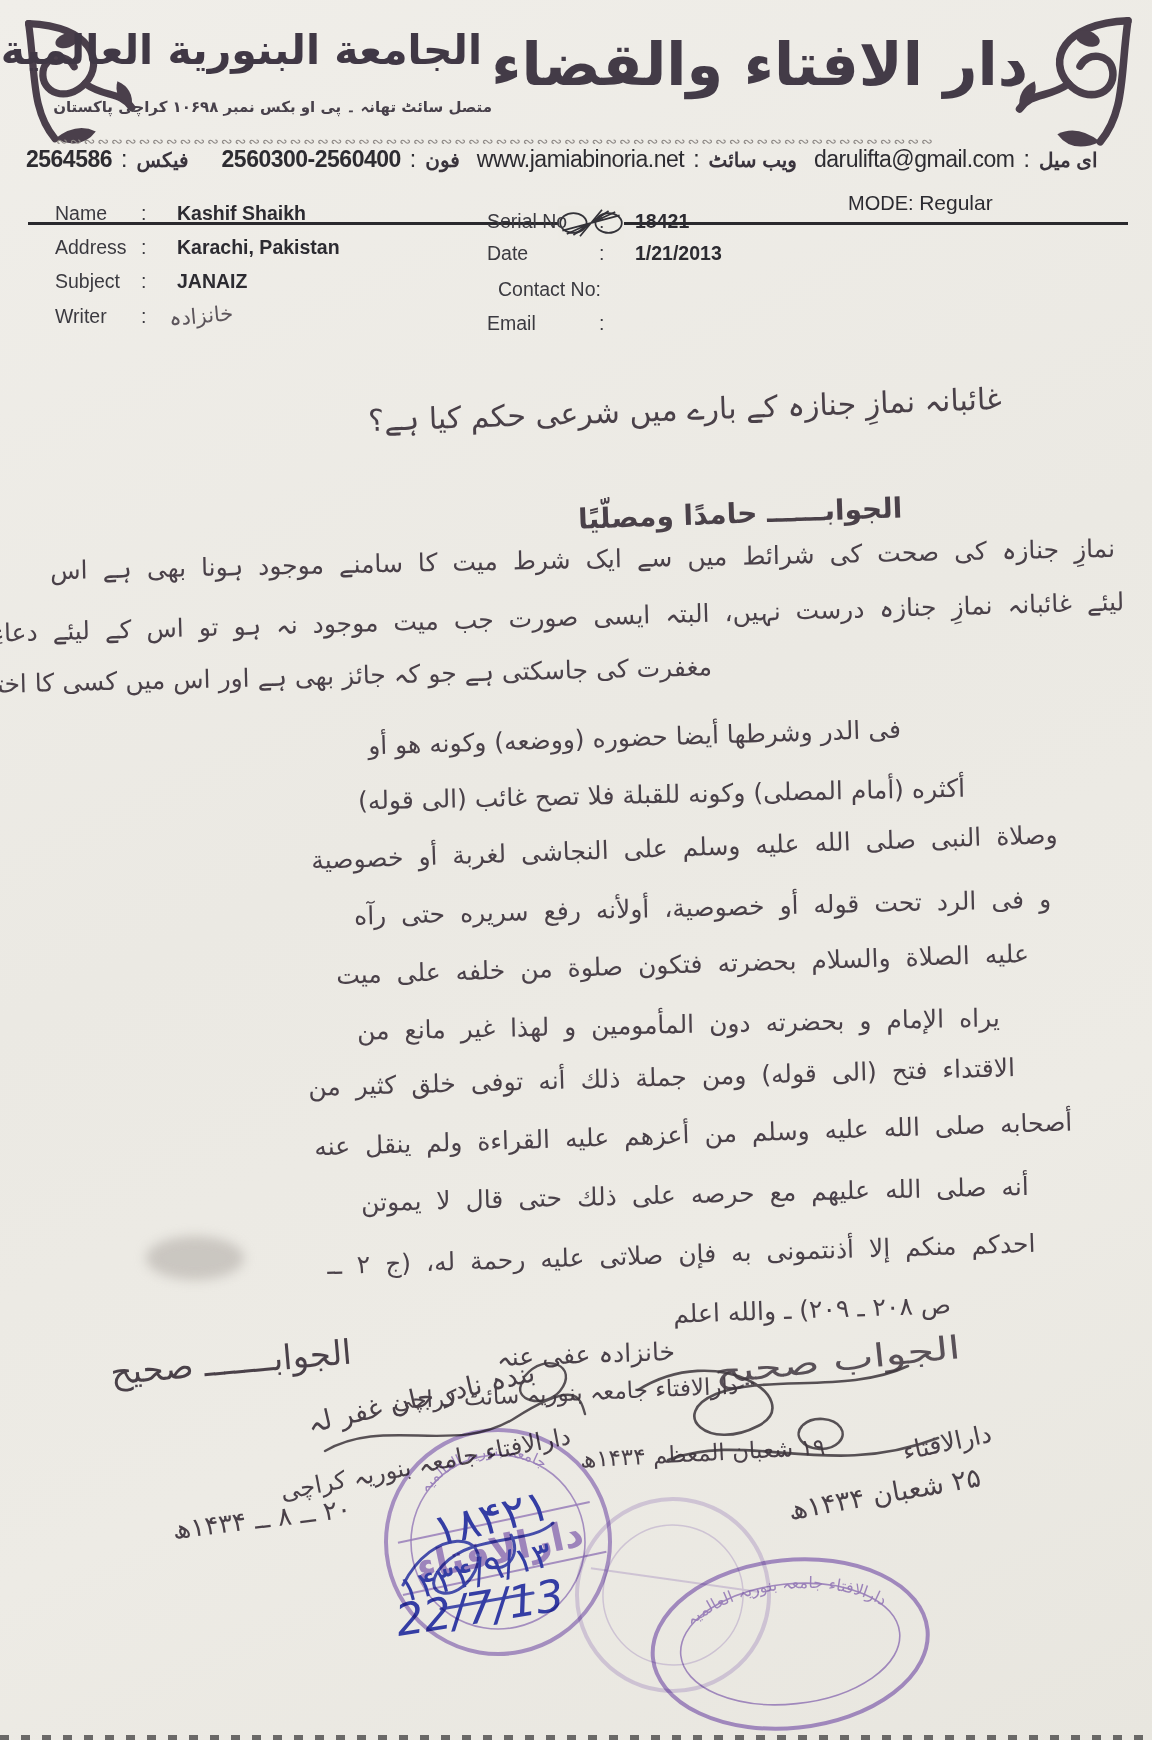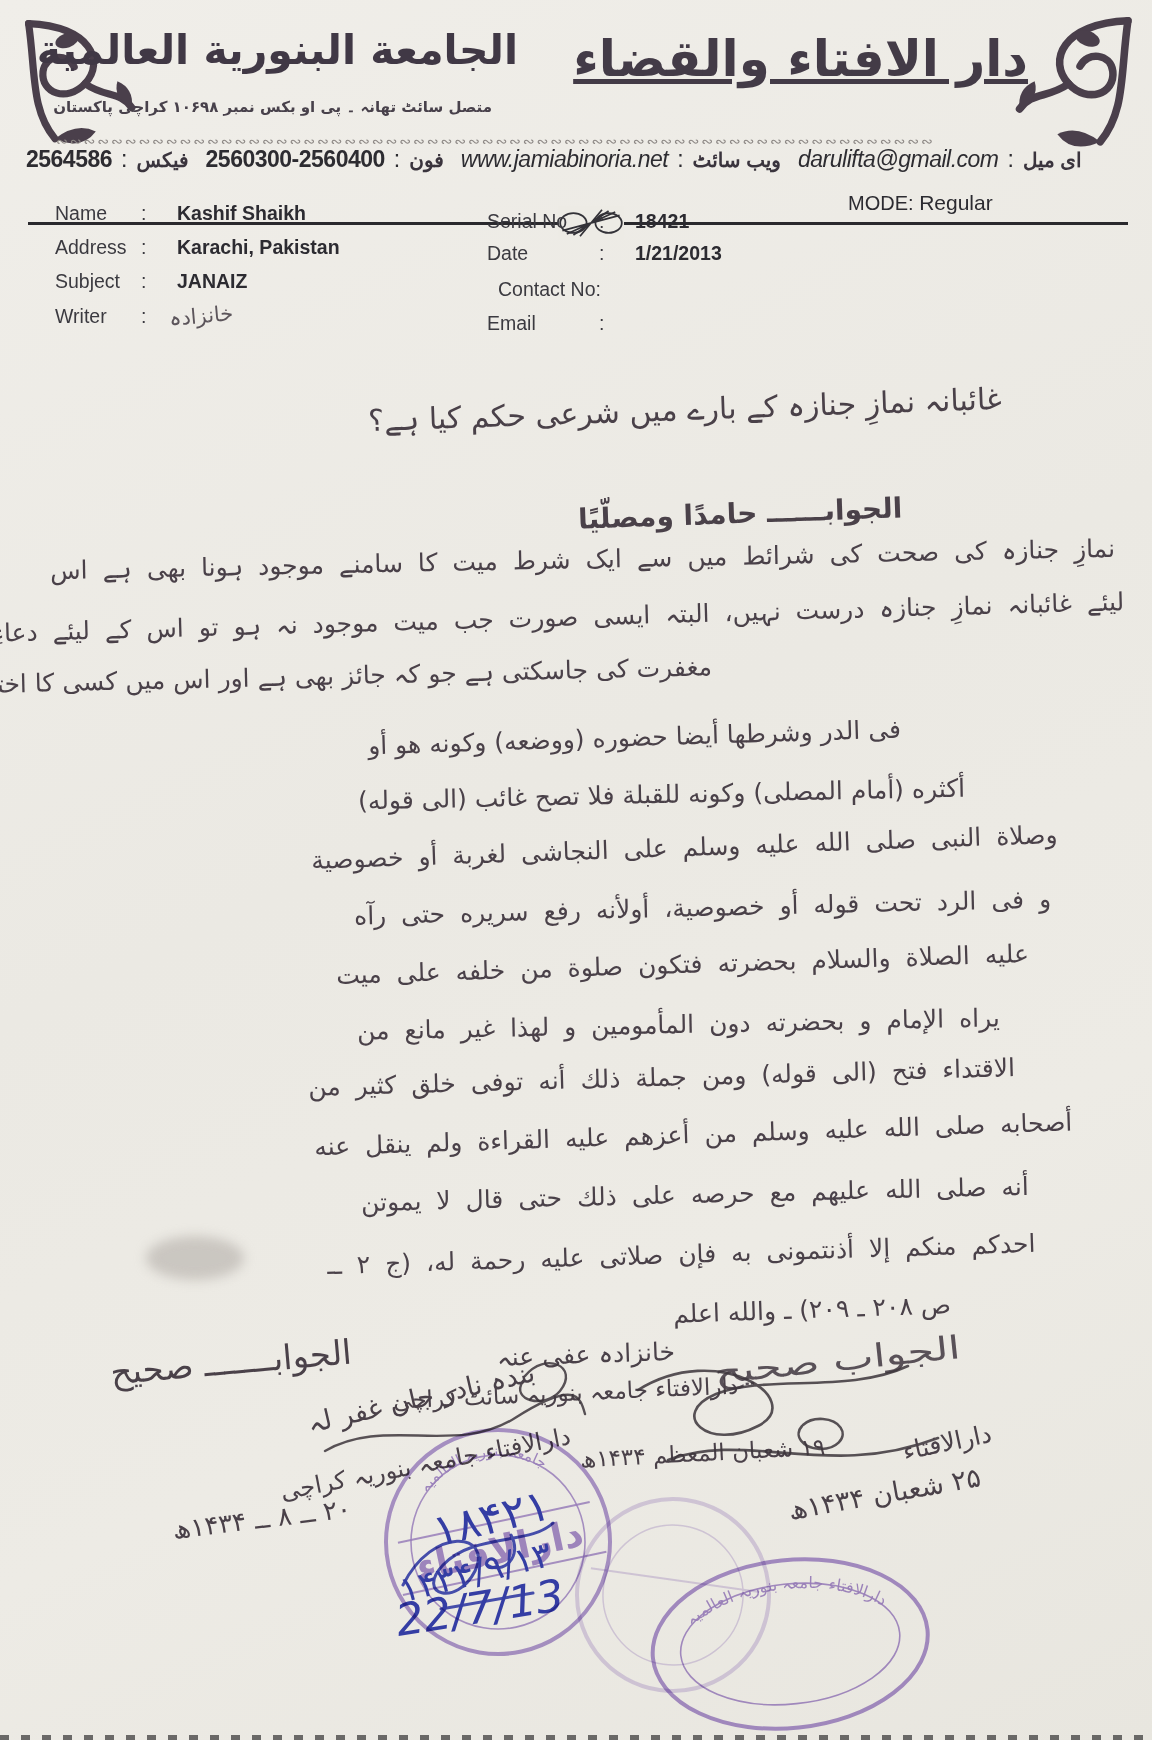--- a/index.html
+++ b/index.html
@@ -6,27 +6,27 @@
   .page{
     position:relative;width:1152px;height:1740px;margin:0 auto;overflow:hidden;
     background:linear-gradient(155deg,#f0eee9 0%,#ebe9e3 45%,#edebe5 70%,#e8e6df 100%);
     font-family:"DejaVu Sans",sans-serif;color:#35333a;
   }
   .abs{position:absolute;}
   .lat{font-family:"Liberation Sans",sans-serif;}
   .rtl{direction:rtl;}
   .nowrap{white-space:nowrap;}
   
-  .uni-title{left:142px;top:26px;width:340px;text-align:center;font-size:41px;font-weight:bold;color:#403845;letter-spacing:-1px;margin-left:36px;}
+  .uni-title{left:142px;top:26px;width:340px;text-align:center;font-size:41px;font-weight:bold;color:#403845;letter-spacing:-1px;}
   .uni-sub{left:132px;top:98px;width:360px;text-align:center;font-size:15px;font-weight:bold;color:#48414b;}
-  .dept-title{left:628px;top:30px;width:400px;text-align:center;font-size:50px;font-weight:bold;color:#433b47;text-decoration:underline;}
+  .dept-title{left:628px;top:30px;width:400px;text-align:center;font-size:59px;font-weight:bold;color:#433b47;}
   .chain{left:56px;top:133px;width:1040px;overflow:hidden;font-size:14px;letter-spacing:2px;color:#8d8885;white-space:nowrap;}
   .contactbar{left:26px;top:146px;width:1110px;display:flex;align-items:baseline;gap:9px;font-size:23px;color:#2d2c31;}
   .contactbar .cv{font-weight:bold;letter-spacing:-0.5px;}
-  .contactbar .cv.it{font-style:italic;font-weight:normal;}
+  .contactbar .cv.it{font-weight:normal;}
   .contactbar .cl{font-size:20px;font-weight:bold;color:#3a343d;}
   .rule{left:28px;top:222px;width:1100px;height:3px;background:#2a292d;}
   
   .form-row{font-size:19.5px;white-space:nowrap;}
   .f-label{display:inline-block;color:#3b3a40;}
   .col-l .f-label{width:86px;}
   .col-r .f-label{width:112px;margin-top:6px;}
   .f-colon{display:inline-block;width:28px;color:#3b3a40;}
   .f-value{font-weight:bold;color:#2c2b31;margin-left:8px;}
   .mode{font-size:20px;color:#2c2b31;}
@@ -79,21 +79,21 @@
   <div class="abs uni-title rtl nowrap">الجامعة البنورية العالمية</div>
   <div class="abs uni-sub rtl nowrap">متصل سائٹ تھانہ ۔ پی او بکس نمبر ۱۰۶۹۸ کراچی پاکستان</div>
   <div class="abs dept-title rtl nowrap">دار الافتاء والقضاء</div>
 
   <div class="abs chain">∾∾∾∾∾∾∾∾∾∾∾∾∾∾∾∾∾∾∾∾∾∾∾∾∾∾∾∾∾∾∾∾∾∾∾∾∾∾∾∾∾∾∾∾∾∾∾∾∾∾∾∾∾∾∾∾∾∾∾∾∾∾∾∾</div>
 
   <div class="abs contactbar lat">
     <span class="cv">2564586</span>
       <span>:</span>
       <span class="cl rtl">فیکس</span>
-    <span class="cv" style="margin-left:8px">2560300-2560400</span>
+    <span class="cv" style="margin-left:24px">2560300-2560400</span>
       <span>:</span>
       <span class="cl rtl">فون</span>
     <span class="cv it" style="margin-left:8px">www.jamiabinoria.net</span>
       <span>:</span>
       <span class="cl rtl">ویب سائٹ</span>
     <span class="cv it" style="margin-left:8px">darulifta@gmail.com</span>
       <span>:</span>
       <span class="cl rtl">ای میل</span>
   </div>
 

